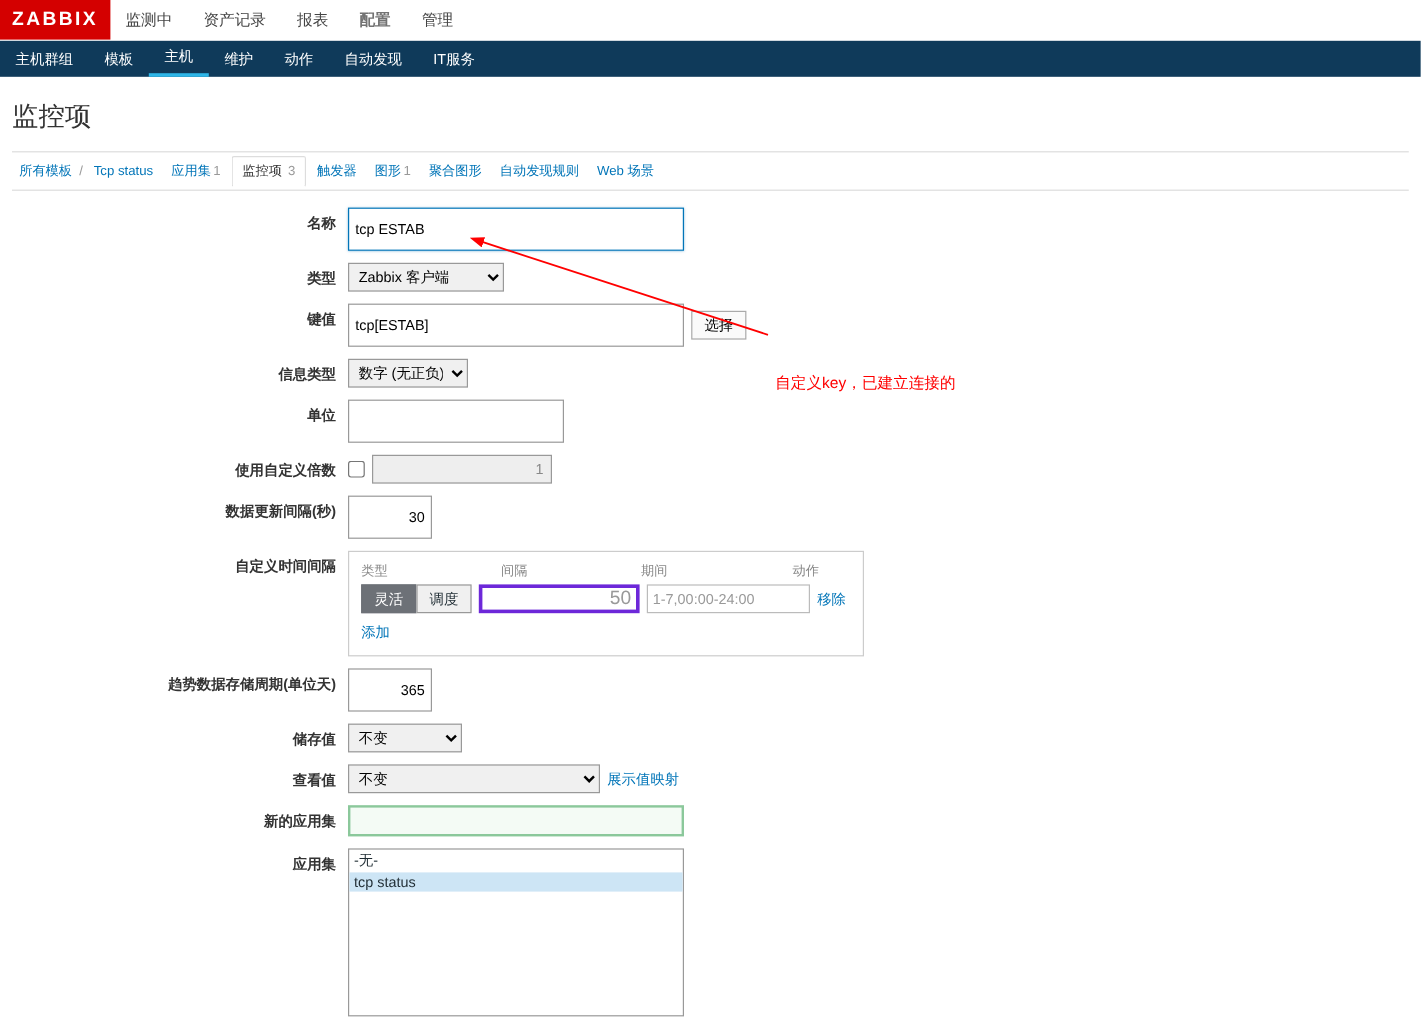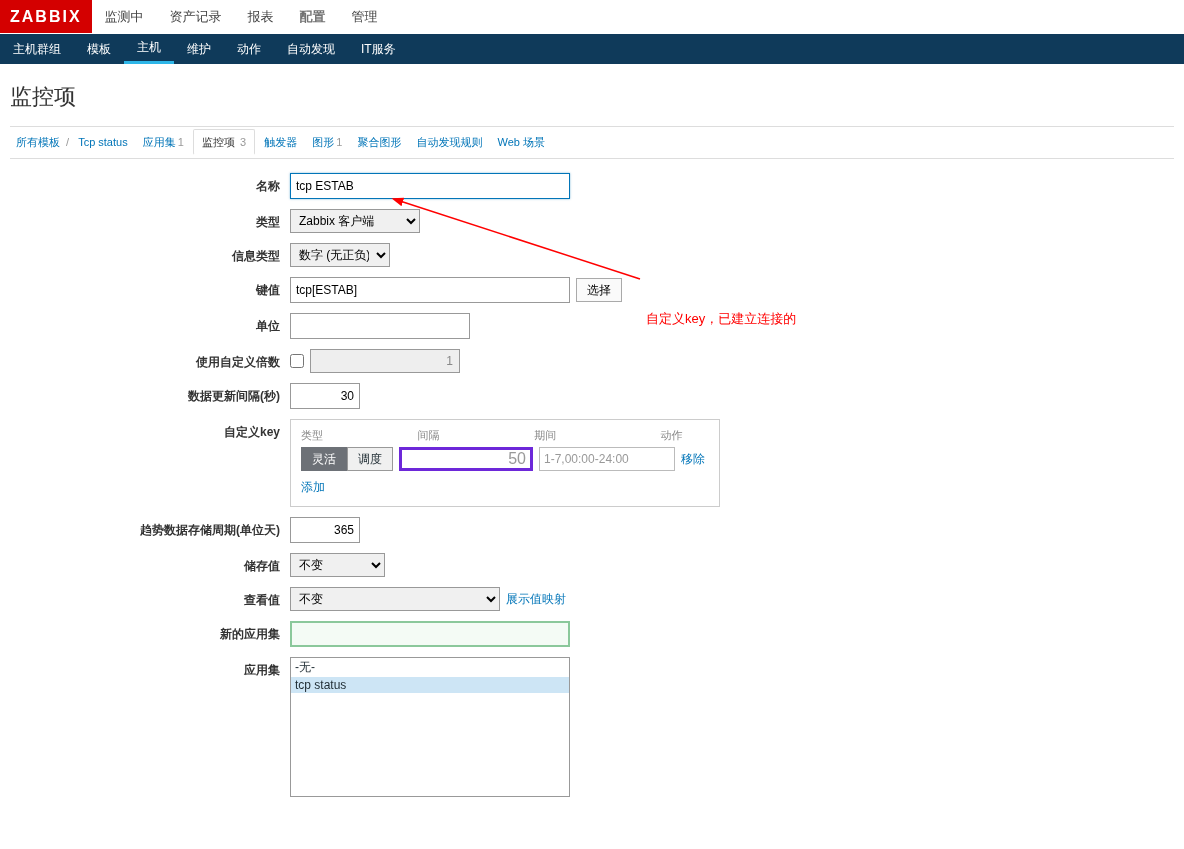--- a/index.html
+++ b/index.html
@@ -117,21 +117,21 @@
 }
 .form-field {
   display: flex;
   align-items: center;
   gap: 6px;
 }
 .tf {
   border: 1px solid #999;
   padding: 3px 5px;
   font-size: 12px;
-  height: 26px;
+  height: 36px;
 }
 .tf.w280 { width: 280px; }
 .tf.w180 { width: 180px; }
 .tf.w70 { width: 70px; text-align: right; }
 .tf.focus { border: 1px solid #0275b8; box-shadow: 0 0 2px rgba(2,117,184,0.5); }
 .sel {
   border: 1px solid #999;
   background: #f0f0f0;
   padding: 3px 4px;
   height: 24px;
@@ -312,36 +312,36 @@
     <div class="form-row">
       <div class="form-label">类型</div>
       <div class="form-field">
         <select class="sel w130">
           <option>Zabbix 客户端</option>
         </select>
       </div>
     </div>
 
     <div class="form-row">
+      <div class="form-label">键值</div>
+      <div class="form-field">
+        <input class="tf w280" value="tcp[ESTAB]" style="">
+        <button class="btn">选择</button>
+      </div>
+    </div>
+
+    <div class="form-row">
       <div class="form-label">信息类型</div>
       <div class="form-field">
         <select class="sel w95" style="width:100px;">
           <option>数字 (无正负)</option>
         </select>
       </div>
     </div>
 
-    <div class="form-row">
-      <div class="form-label">键值</div>
-      <div class="form-field">
-        <input class="tf w280" value="tcp[ESTAB]" style="">
-        <button class="btn">选择</button>
-      </div>
-    </div>
-
 
     <div class="form-row">
       <div class="form-label">单位</div>
       <div class="form-field">
         <input class="tf w180" style="">
       </div>
     </div>
 
     <div class="form-row">
       <div class="form-label">使用自定义倍数</div>
@@ -352,21 +352,21 @@
     </div>
 
     <div class="form-row">
       <div class="form-label">数据更新间隔(秒)</div>
       <div class="form-field">
         <input class="tf w70" value="30" style="">
       </div>
     </div>
 
     <div class="form-row">
-      <div class="form-label">自定义key</div>
+      <div class="form-label">自定义时间间隔</div>
       <div class="form-field">
         <div class="interval-box">
           <div class="interval-hdr">
             <div class="ih-type">类型</div>
             <div class="ih-int">间隔</div>
             <div class="ih-period">期间</div>
             <div class="ih-act">动作</div>
           </div>
           <div class="interval-row">
             <div class="toggle-grp">

